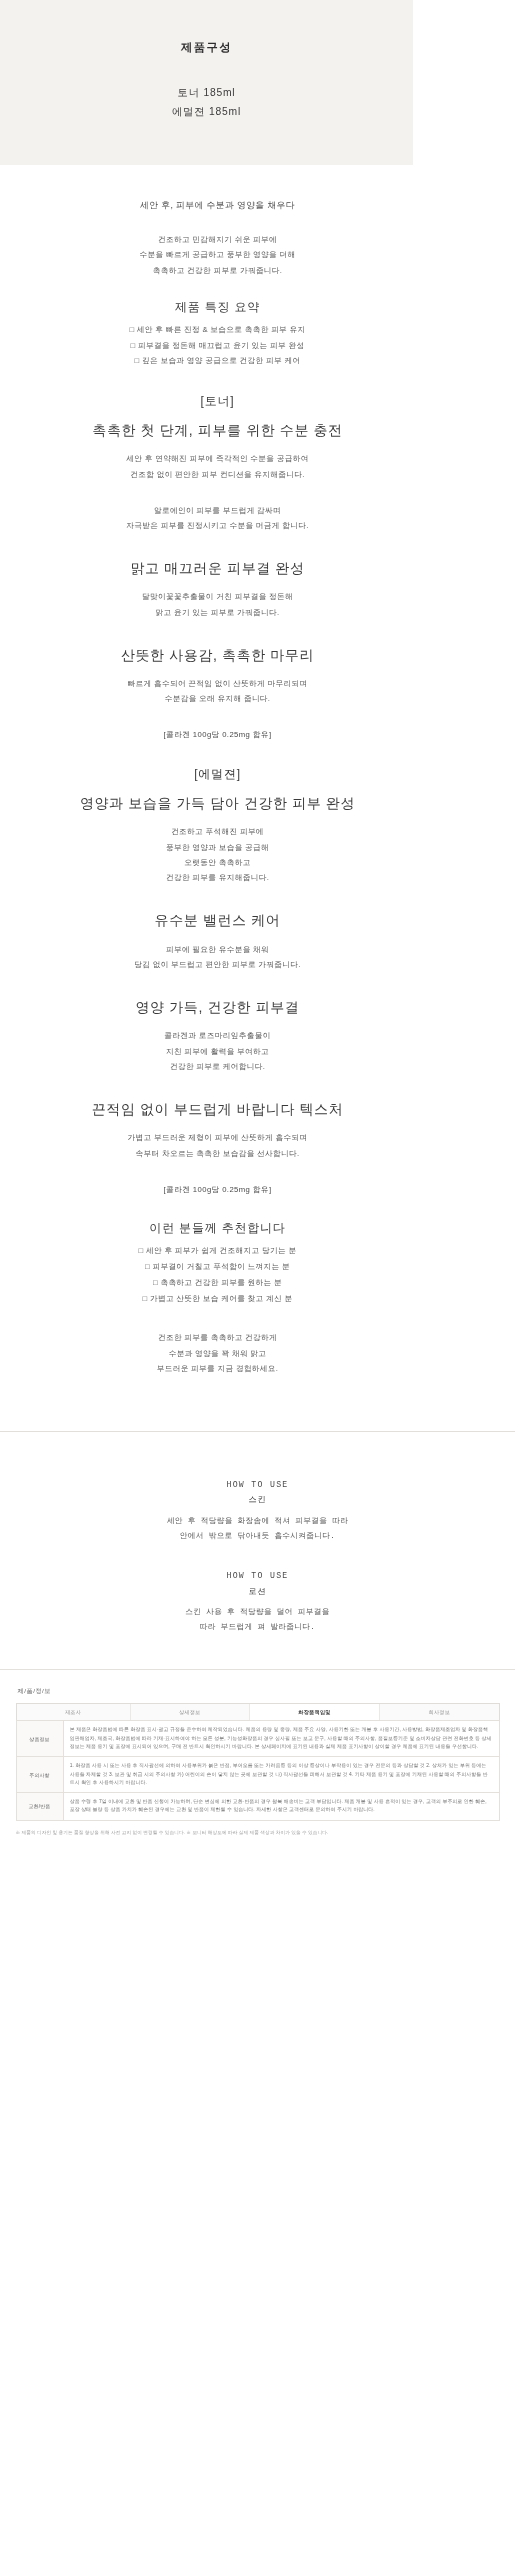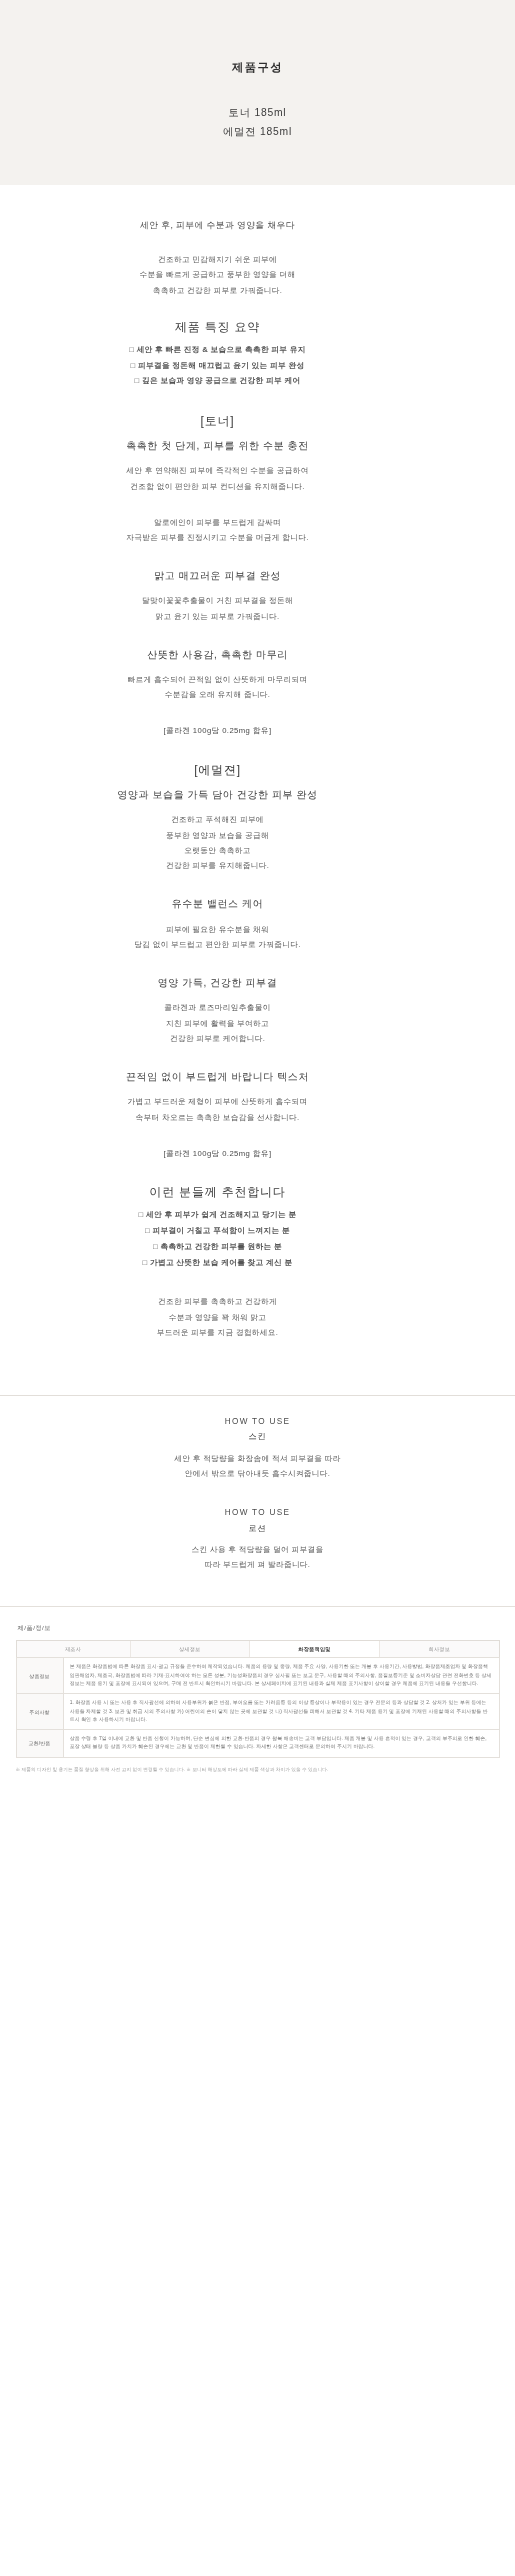--- a/index.html
+++ b/index.html
@@ -16,22 +16,22 @@
   .page {
     width: 515px;
     min-height: 3398px;
     position: relative;
     background: #ffffff;
   }
 
   
   .composition {
     background: #f4f2ef;
-    width: 515px;
-    padding: 60px 0 44px 0;
+    width: 413px;
+    padding: 40px 0 44px 0;
     text-align: center;
   }
   .composition .comp-title {
     font-size: 11.3px;
     font-weight: bold;
     letter-spacing: 1.5px;
     color: #2e2e2e;
     margin-bottom: 28px;
   }
   .composition .comp-line {
@@ -60,55 +60,56 @@
   }
   .para {
     font-size: 7.7px;
     color: #555555;
     letter-spacing: 0.3px;
     line-height: 2.0;
     margin-bottom: 20.6px;
   }
   .para .sp { display: block; }
   .head {
-    font-size: 10px;
+    font-size: 14px;
     color: #3a3a3a;
     letter-spacing: 0.6px;
     line-height: 2.0;
     margin-bottom: 7.2px;
   }
   .sect-label {
     font-size: 12px;
     color: #3a3a3a;
     letter-spacing: 0.8px;
     margin-bottom: 6.2px;
   }
   .bullets {
     font-size: 7.7px;
     color: #555555;
     letter-spacing: 0.3px;
     line-height: 2.05;
     margin-bottom: 24px;
   }
-  .bullets .bl { display: block; font-weight: bold; }
+  .bullets .bl { display: block; }
   .note {
     font-size: 7.7px;
     color: #4a4a4a;
     letter-spacing: 0.4px;
     line-height: 2.0;
     margin-bottom: 23px;
   }
 
   
   .howto-wrap {
     width: 515px;
     border-top: 0.5px solid #e2ded9;
     margin-top: 13.4px;
-    padding: 21px 0 33px 0;
-    text-align: center;
+    padding: 48px 0 33px 0;
+    text-align: center;
+    font-family: Liberation Mono, monospace;
   }
   .howto-title {
     font-size: 8.2px;
     letter-spacing: 1.3px;
     color: #4a4a4a;
     margin-bottom: 5.2px;
   }
   .howto-sub {
     font-size: 8.2px;
     letter-spacing: 0.9px;

